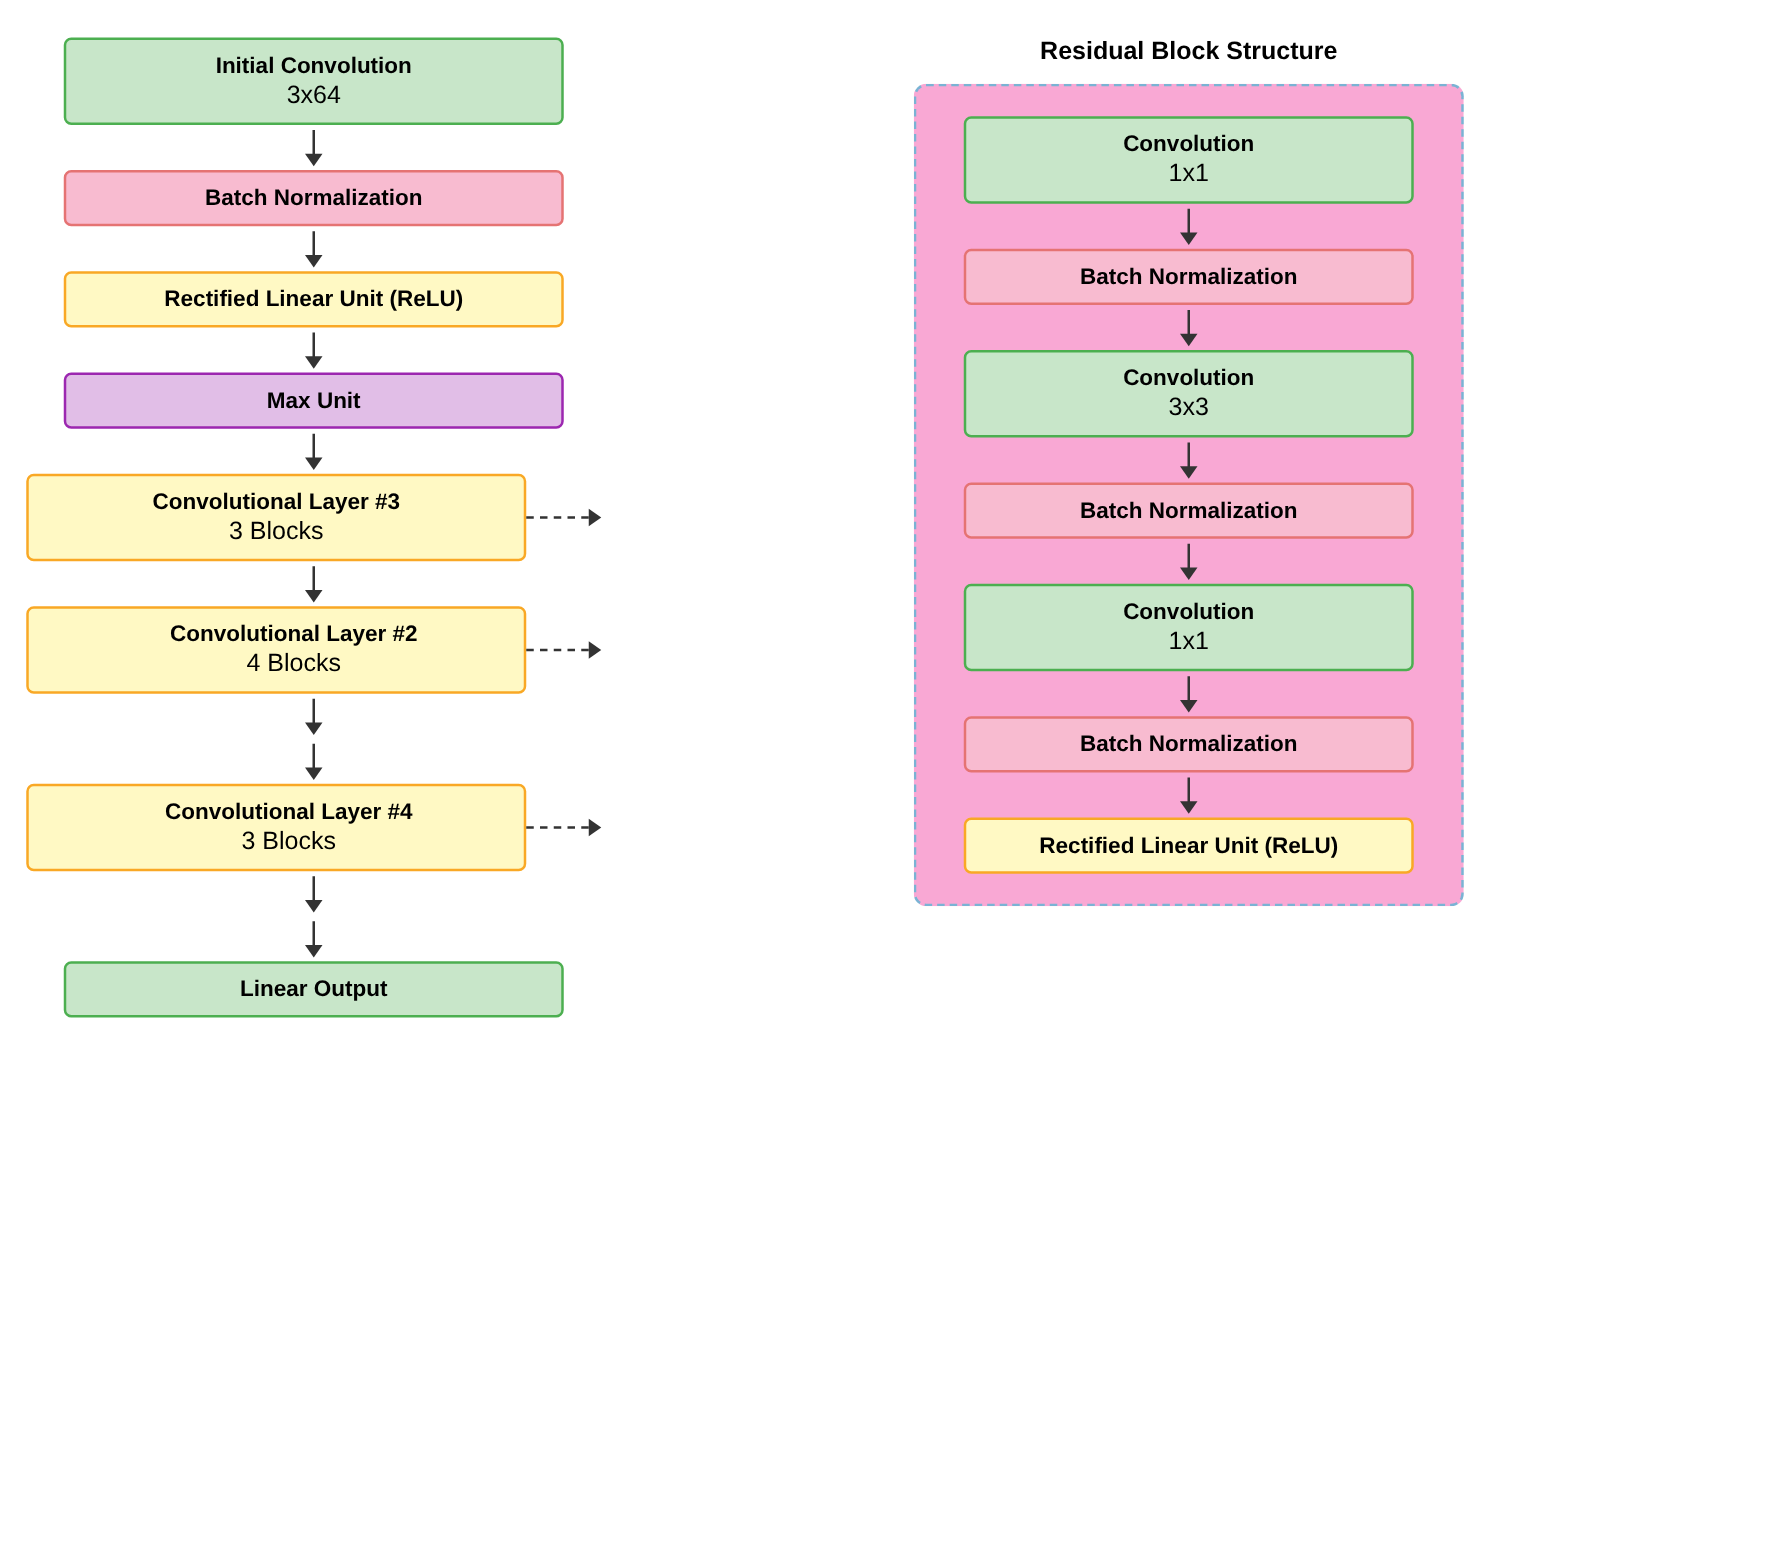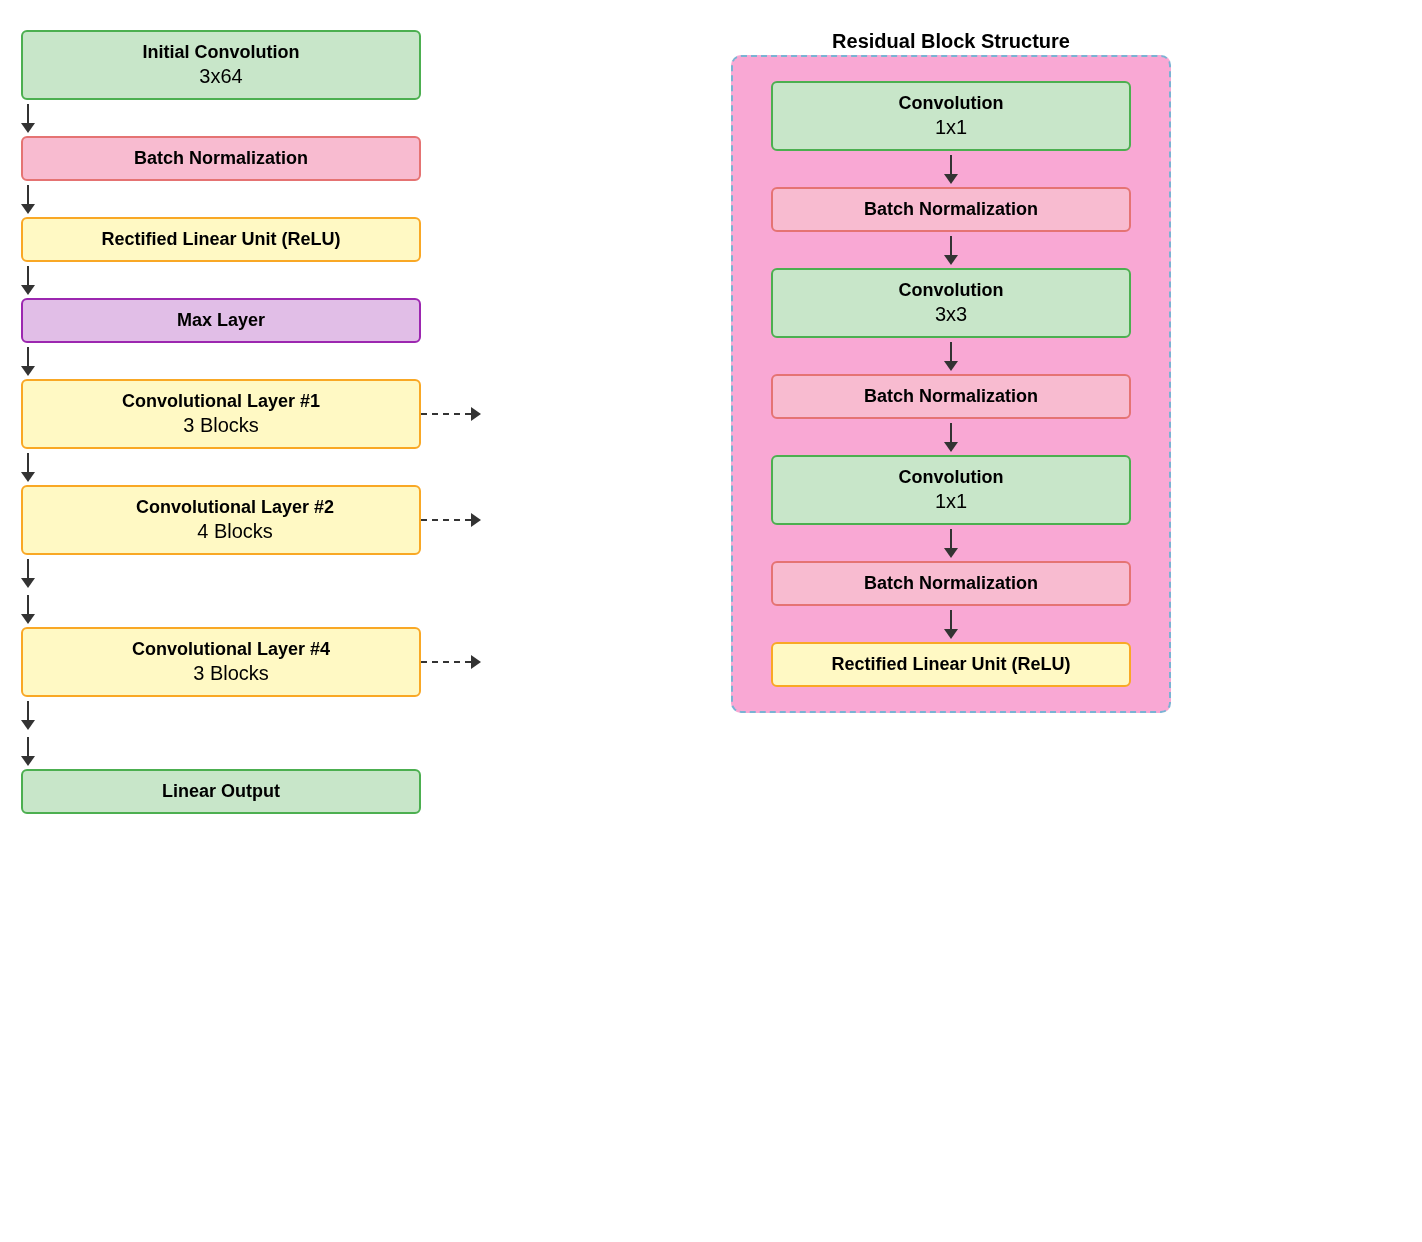--- a/index.html
+++ b/index.html
@@ -20,21 +20,21 @@
       align-items: flex-start;
       gap: 0;
       width: 100%;
       max-width: 1380px;
     }
 
     
     .left-col {
       display: flex;
       flex-direction: column;
-      align-items: flex-start;
+      align-items: center;
       width: 460px;
       flex-shrink: 0;
     }
 
     .node {
       display: flex;
       flex-direction: column;
       align-items: center;
       justify-content: center;
       border-radius: 6px;
@@ -114,21 +114,21 @@
       display: flex;
       flex-direction: column;
       align-items: center;
       flex: 1;
       padding-left: 20px;
     }
 
     .residual-title {
       font-weight: bold;
       font-size: 20px;
-      margin-bottom: 2px;
+      margin-bottom: 14px;
       align-self: center;
     }
 
     .residual-box {
       border: 2.5px dashed #7ab3d4;
       border-radius: 10px;
       background: #f9a8d4;
       padding: 24px 28px;
       display: flex;
       flex-direction: column;
@@ -178,27 +178,27 @@
       <span class="node-title">Batch Normalization</span>
     </div>
     <div class="arrow-down"></div>
 
     <div class="node node-orange">
       <span class="node-title">Rectified Linear Unit (ReLU)</span>
     </div>
     <div class="arrow-down"></div>
 
     <div class="node node-purple">
-      <span class="node-title">Max Layer</span>
+      <span class="node-title">Max Unit</span>
     </div>
     <div class="arrow-down"></div>
 
     <div style="display:flex;flex-direction:row;align-items:center;width:100%;">
       <div class="node node-yellow" style="width:400px;">
-        <span class="node-title">Convolutional Layer #1</span>
+        <span class="node-title">Convolutional Layer #3</span>
         <span class="node-sub">3 Blocks</span>
       </div>
       <div class="dashed-arrow">
         <div class="dashed-line"></div>
         <div class="dashed-arrowhead"></div>
       </div>
     </div>
     <div class="arrow-down"></div>
 
     <div style="display:flex;flex-direction:row;align-items:center;width:100%;">

